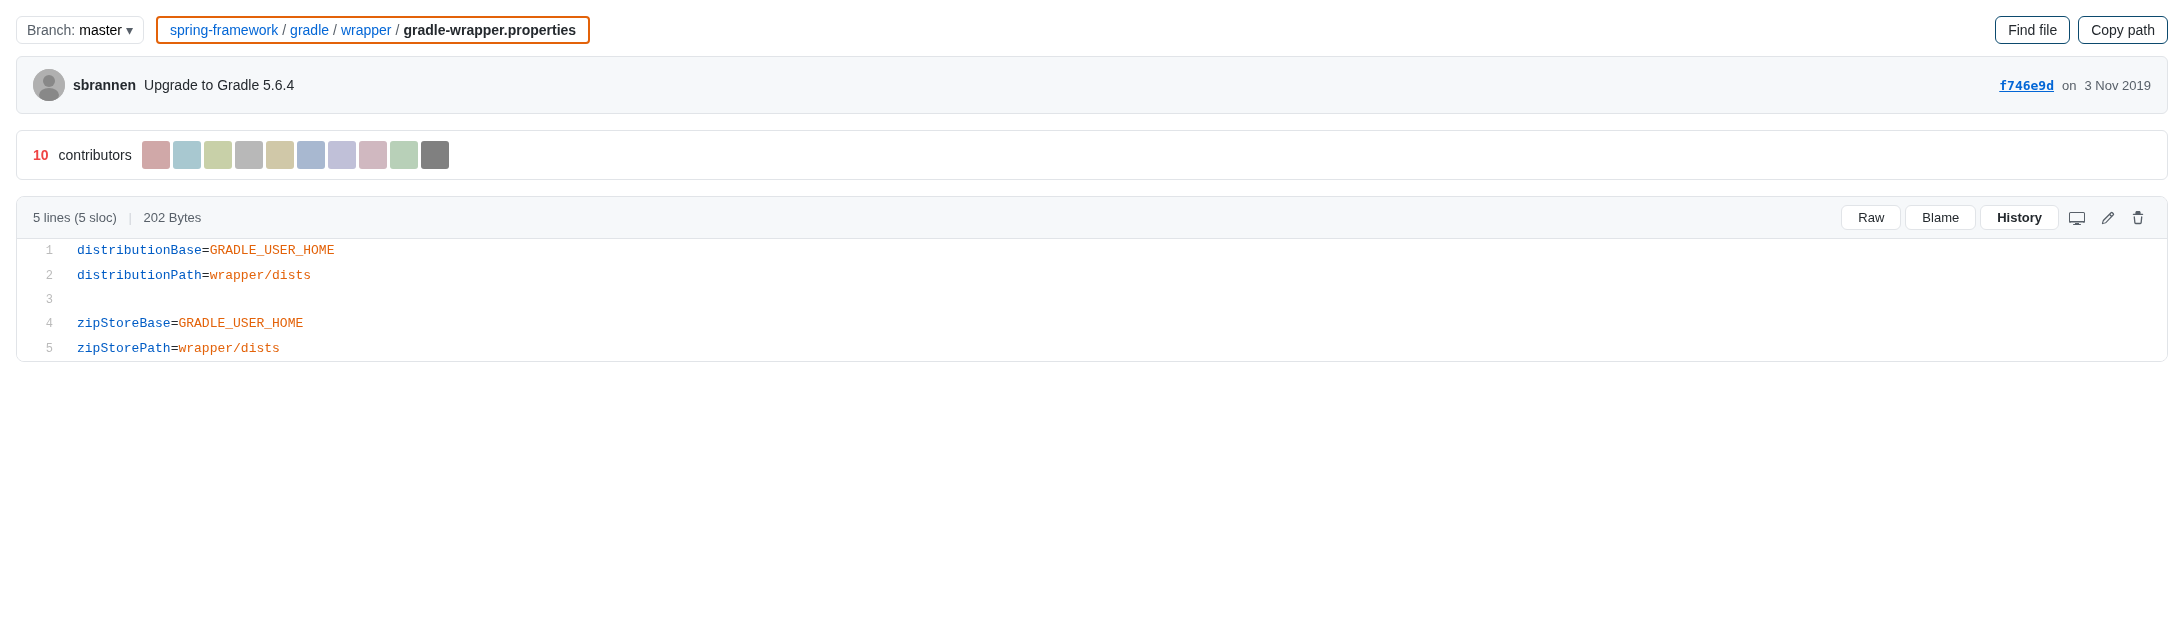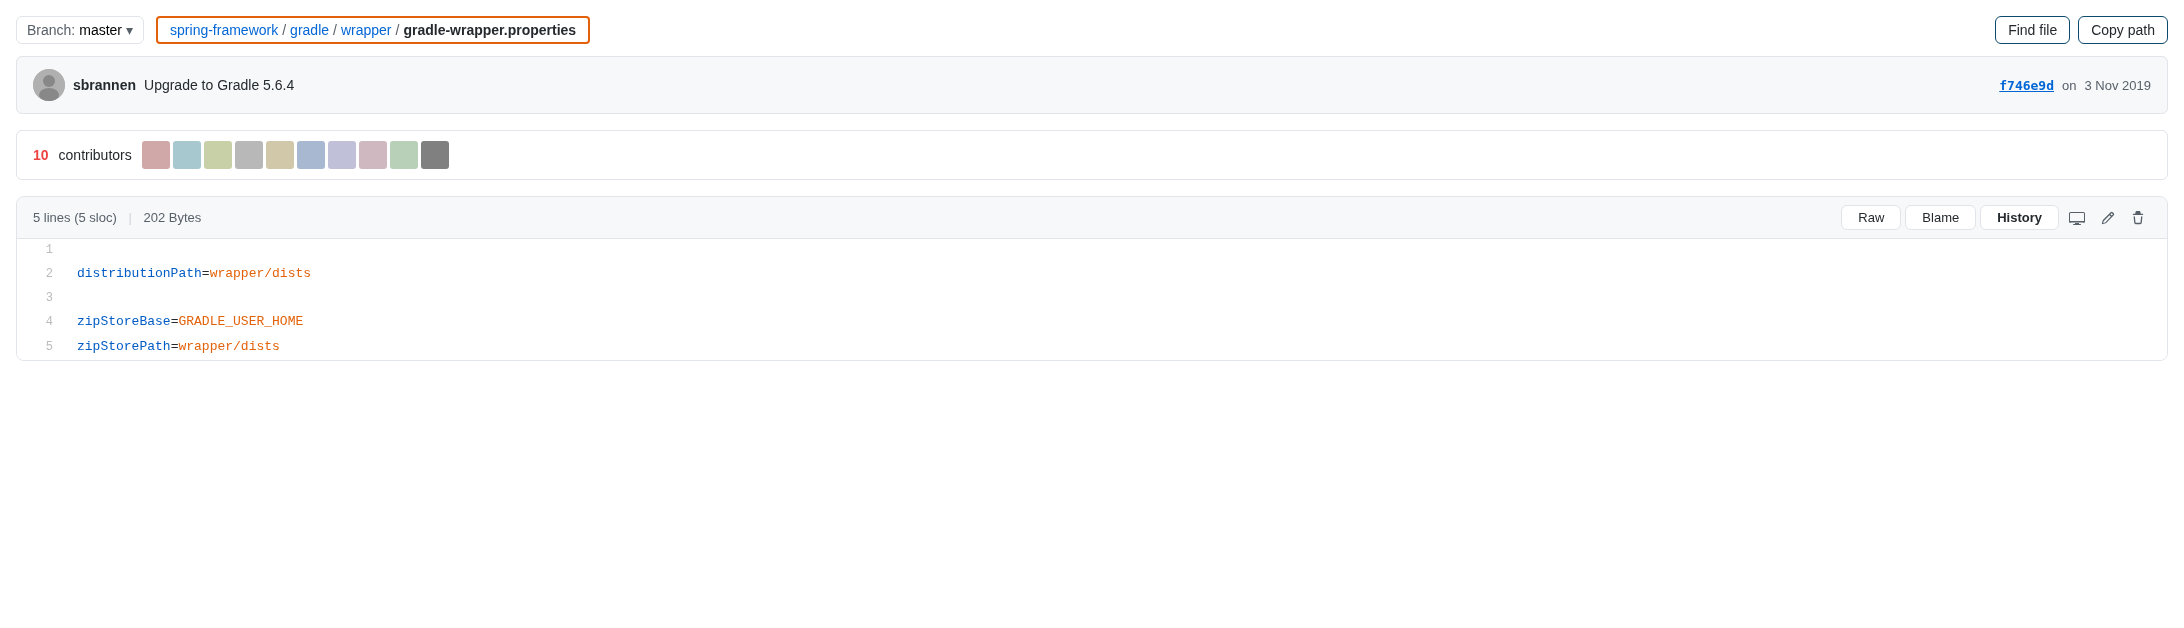--- a/index.html
+++ b/index.html
@@ -332,20 +332,21 @@
         <svg width="14" height="14" viewBox="0 0 16 16" fill="currentColor">
             <path d="M6.5 1.75a.25.25 0 01.25-.25h2.5a.25.25 0 01.25.25V3h-3V1.75zm4.5 0V3h2.25a.75.75 0 010 1.5H2.75a.75.75 0 010-1.5H5V1.75C5 .784 5.784 0 6.75 0h2.5C10.216 0 11 .784 11 1.75zM4.496 6.675a.75.75 0 10-1.492.15l.66 6.6A1.75 1.75 0 005.405 15h5.19a1.75 1.75 0 001.741-1.575l.66-6.6a.75.75 0 10-1.492-.15l-.66 6.6a.25.25 0 01-.249.225H5.405a.25.25 0 01-.249-.225l-.66-6.6z"></path>
           </svg>
       </button>
     </div>
   </div>
   <div class="file-content">
 
   <div class="code-line">
         <span class="line-number">1</span>
+        <span class="line-code"><span class="key-color">distributionBase</span><span>=</span><span class="val-color">GRADLE_USER_HOME</span></span>
       </div>
       <div class="code-line">
         <span class="line-number">2</span>
         <span class="line-code"><span class="key-color">distributionPath</span><span>=</span><span class="val-color">wrapper/dists</span></span>
       </div>
       <div class="code-line">
         <span class="line-number">3</span>
       </div>
       <div class="code-line">
         <span class="line-number">4</span>

